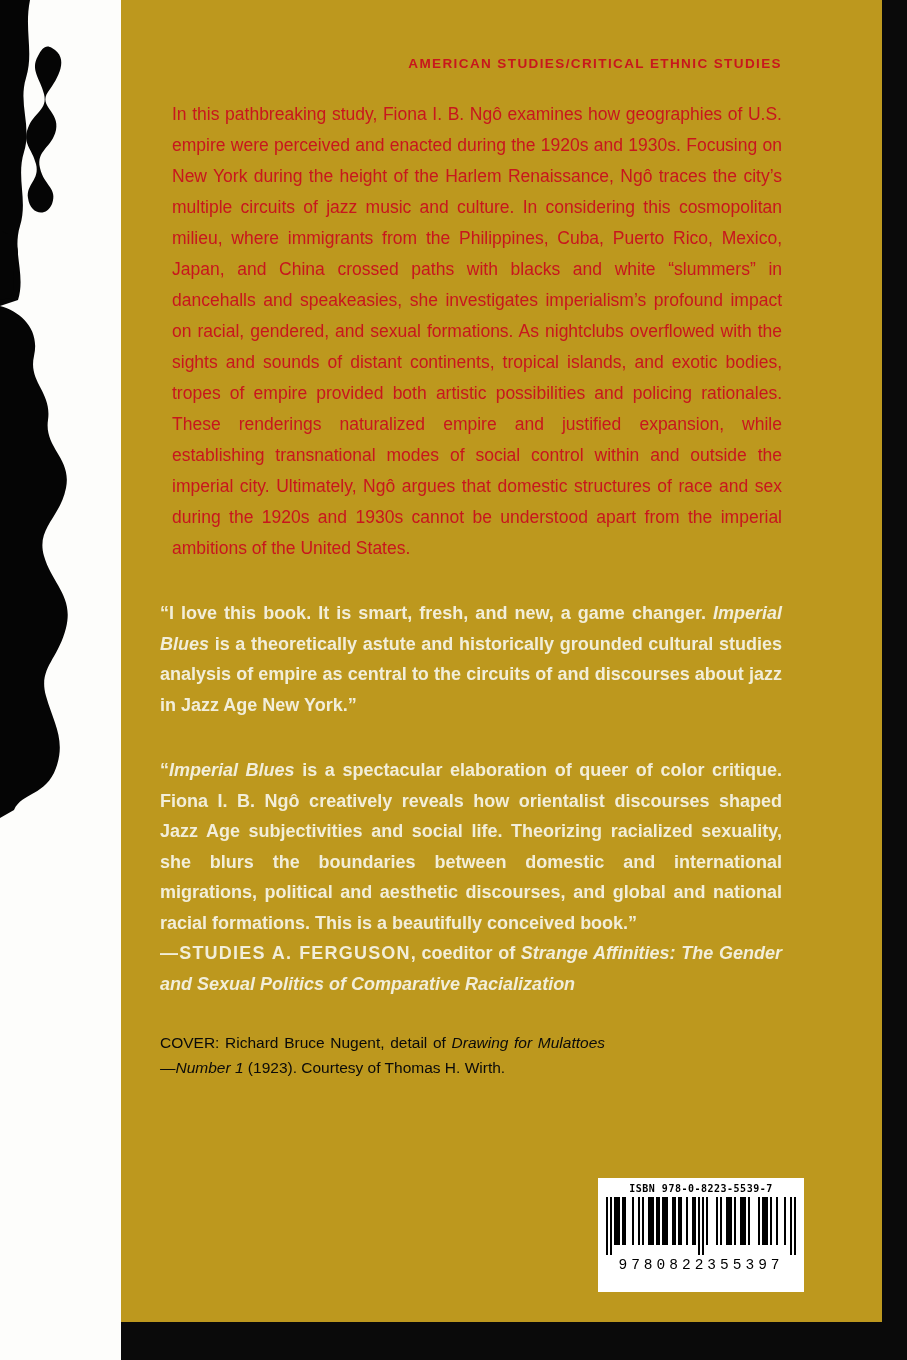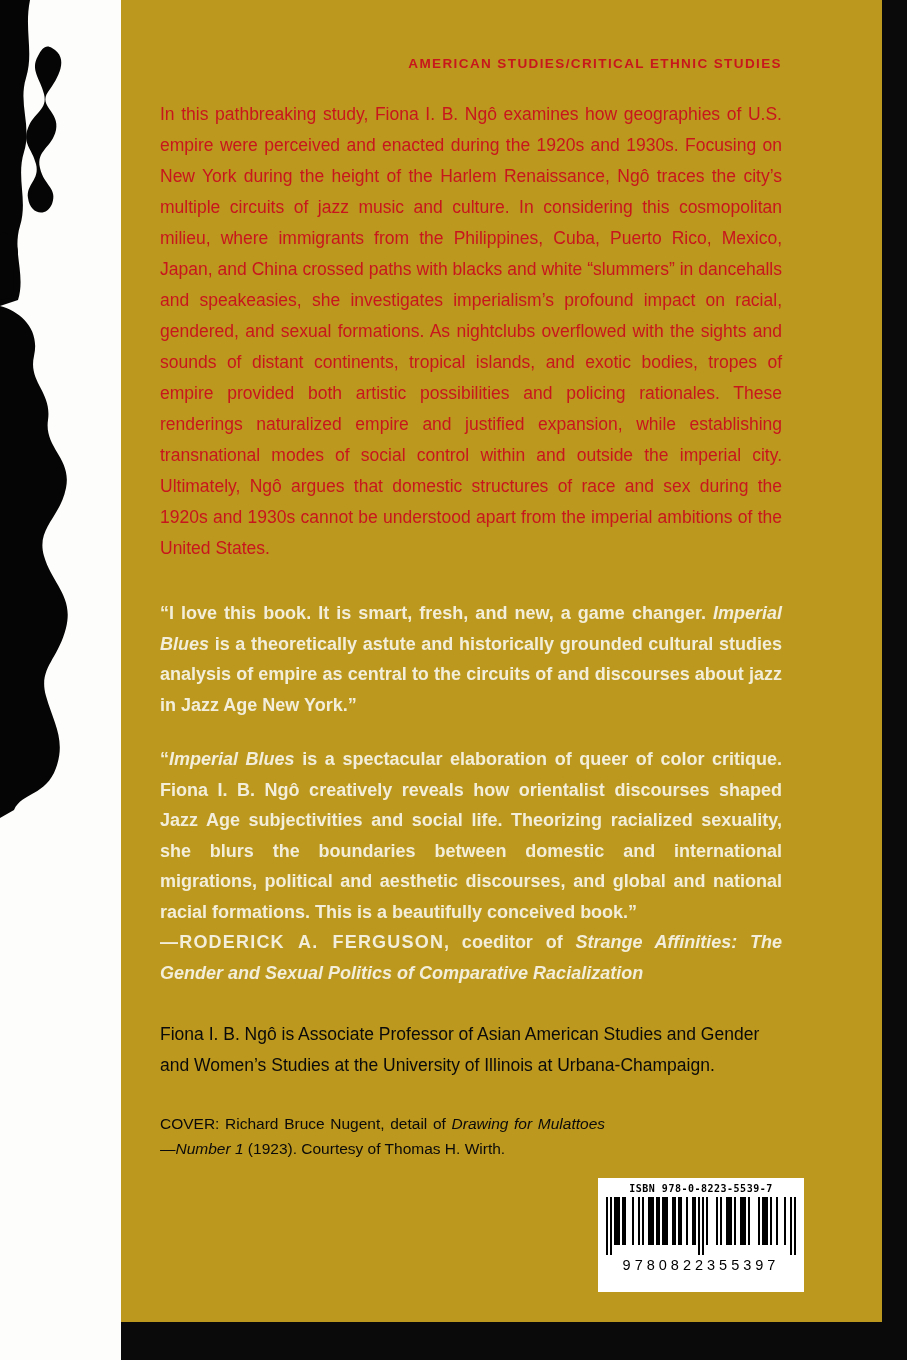--- a/index.html
+++ b/index.html
@@ -25,28 +25,28 @@
   }
   .right-bar{position:absolute;left:882px;top:0;width:25px;height:1360px;background:var(--ink);}
   .bottom-bar{position:absolute;left:121px;top:1322px;width:786px;height:38px;background:var(--ink);}
 
   .category{
     color:var(--red);font-size:13.5px;font-weight:bold;letter-spacing:1.4px;
     text-align:right;margin:0 0 28px 0;
   }
   .description{
     color:var(--red);font-size:17.5px;line-height:31px;text-align:justify;
-    margin:0 0 34px 0;
+    margin:0 0 34px 12px;
   }
   .blurb p{margin:0;}
   .blurb{
     color:var(--cream);font-size:18px;line-height:30.5px;font-weight:bold;
     text-align:justify;
   }
-  .blurb-1{margin-bottom:24px;}
+  .blurb-1{margin-bottom:35px;}
   .blurb-2{margin-bottom:31px;}
   .it{font-style:italic;}
   .caps{letter-spacing:1.2px;}
   .bio{
     color:var(--ink);font-size:17.5px;line-height:31px;margin:0 0 30px 0;
   }
   .publisher{
     color:var(--ink);font-size:23px;font-weight:bold;letter-spacing:1.2px;
     margin:0 0 9px 0;
   }
@@ -60,21 +60,21 @@
   .barcode-box{
     position:absolute;left:477px;top:1178px;width:206px;height:114px;
     background:#fff;display:flex;flex-direction:column;align-items:center;
     padding:5px 4px 4px 4px;
   }
   .isbn-label{
     font-family:"DejaVu Sans Mono",monospace;font-size:10px;font-weight:bold;
     color:#000;letter-spacing:0.5px;margin-bottom:3px;white-space:nowrap;
   }
   .ean-number{
-    font-family:Liberation Sans, sans-serif;font-size:14.5px;color:#000;
+    font-family:Liberation Mono, monospace;font-size:14.5px;color:#000;
     letter-spacing:4px;margin-top:2px;white-space:nowrap;
   }
 </style>
 </head>
 <body>
 
 <div class="page">
 
   <div class="left-strip">
     <svg width="121" height="1360" viewBox="0 0 121 1360" xmlns="http://www.w3.org/2000/svg" aria-hidden="true">
@@ -90,24 +90,23 @@
     <div class="category">AMERICAN STUDIES/CRITICAL ETHNIC STUDIES</div>
 
     <p class="description">In this pathbreaking study, Fiona I. B. Ngô examines how geographies of U.S. empire were perceived and enacted during the 1920s and 1930s. Focusing on New York during the height of the Harlem Renaissance, Ngô traces the city’s multiple circuits of jazz music and culture. In considering this cosmopolitan milieu, where immigrants from the Philippines, Cuba, Puerto Rico, Mexico, Japan, and China crossed paths with blacks and white “slummers” in dancehalls and speakeasies, she investigates imperialism’s profound impact on racial, gendered, and sexual formations. As nightclubs overflowed with the sights and sounds of distant continents, tropical islands, and exotic bodies, tropes of empire provided both artistic possibilities and policing rationales. These renderings naturalized empire and justified expansion, while establishing transnational modes of social control within and outside the imperial city. Ultimately, Ngô argues that domestic structures of race and sex during the 1920s and 1930s cannot be understood apart from the imperial ambitions of the United States.</p>
 
     <div class="blurb blurb-1">
       <p><span>“I love this book. It is smart, fresh, and new, a game changer. </span><span class="it">Imperial Blues</span><span> is a theoretically astute and historically grounded cultural studies analysis of empire as central to the circuits of and discourses about jazz in Jazz Age New York.”</span></p>
     </div>
 
     <div class="blurb blurb-2">
       <p><span>“</span><span class="it">Imperial Blues</span><span> is a spectacular elaboration of queer of color critique. Fiona I. B. Ngô creatively reveals how orientalist discourses shaped Jazz Age subjectivities and social life. Theorizing racialized sexuality, she blurs the boundaries between domestic and international migrations, political and aesthetic discourses, and global and national racial formations. This is a beautifully conceived book.”</span></p>
-      <p><span class="caps">—RODERICK A. FERGUSON</span><span>, coeditor of </span><span class="it">Strange Affinities: The Gender and Sexual Politics of Comparative Racialization</span></p>
+      <p><span class="caps">—STUDIES A. FERGUSON</span><span>, coeditor of </span><span class="it">Strange Affinities: The Gender and Sexual Politics of Comparative Racialization</span></p>
     </div>
 
-    <p class="bio">Fiona I. B. Ngô is Associate Professor of Asian American Studies and Gender and Women’s Studies at the University of Illinois at Urbana-Champaign.</p>
 
 
 
     <p class="credit"><span>COVER: Richard Bruce Nugent, detail of </span><span class="it">Drawing for Mulattoes—Number 1</span><span> (1923). Courtesy of Thomas H. Wirth.</span></p>
 
     <div class="barcode-box">
       <div class="isbn-label">ISBN 978-0-8223-5539-7</div>
       <svg id="barcode-bars" width="190" height="58" viewBox="0 0 190 58" xmlns="http://www.w3.org/2000/svg" aria-hidden="true">
           <rect x="0" y="0" width="2" height="58" fill="#000"></rect>
           <rect x="4" y="0" width="2" height="58" fill="#000"></rect>

